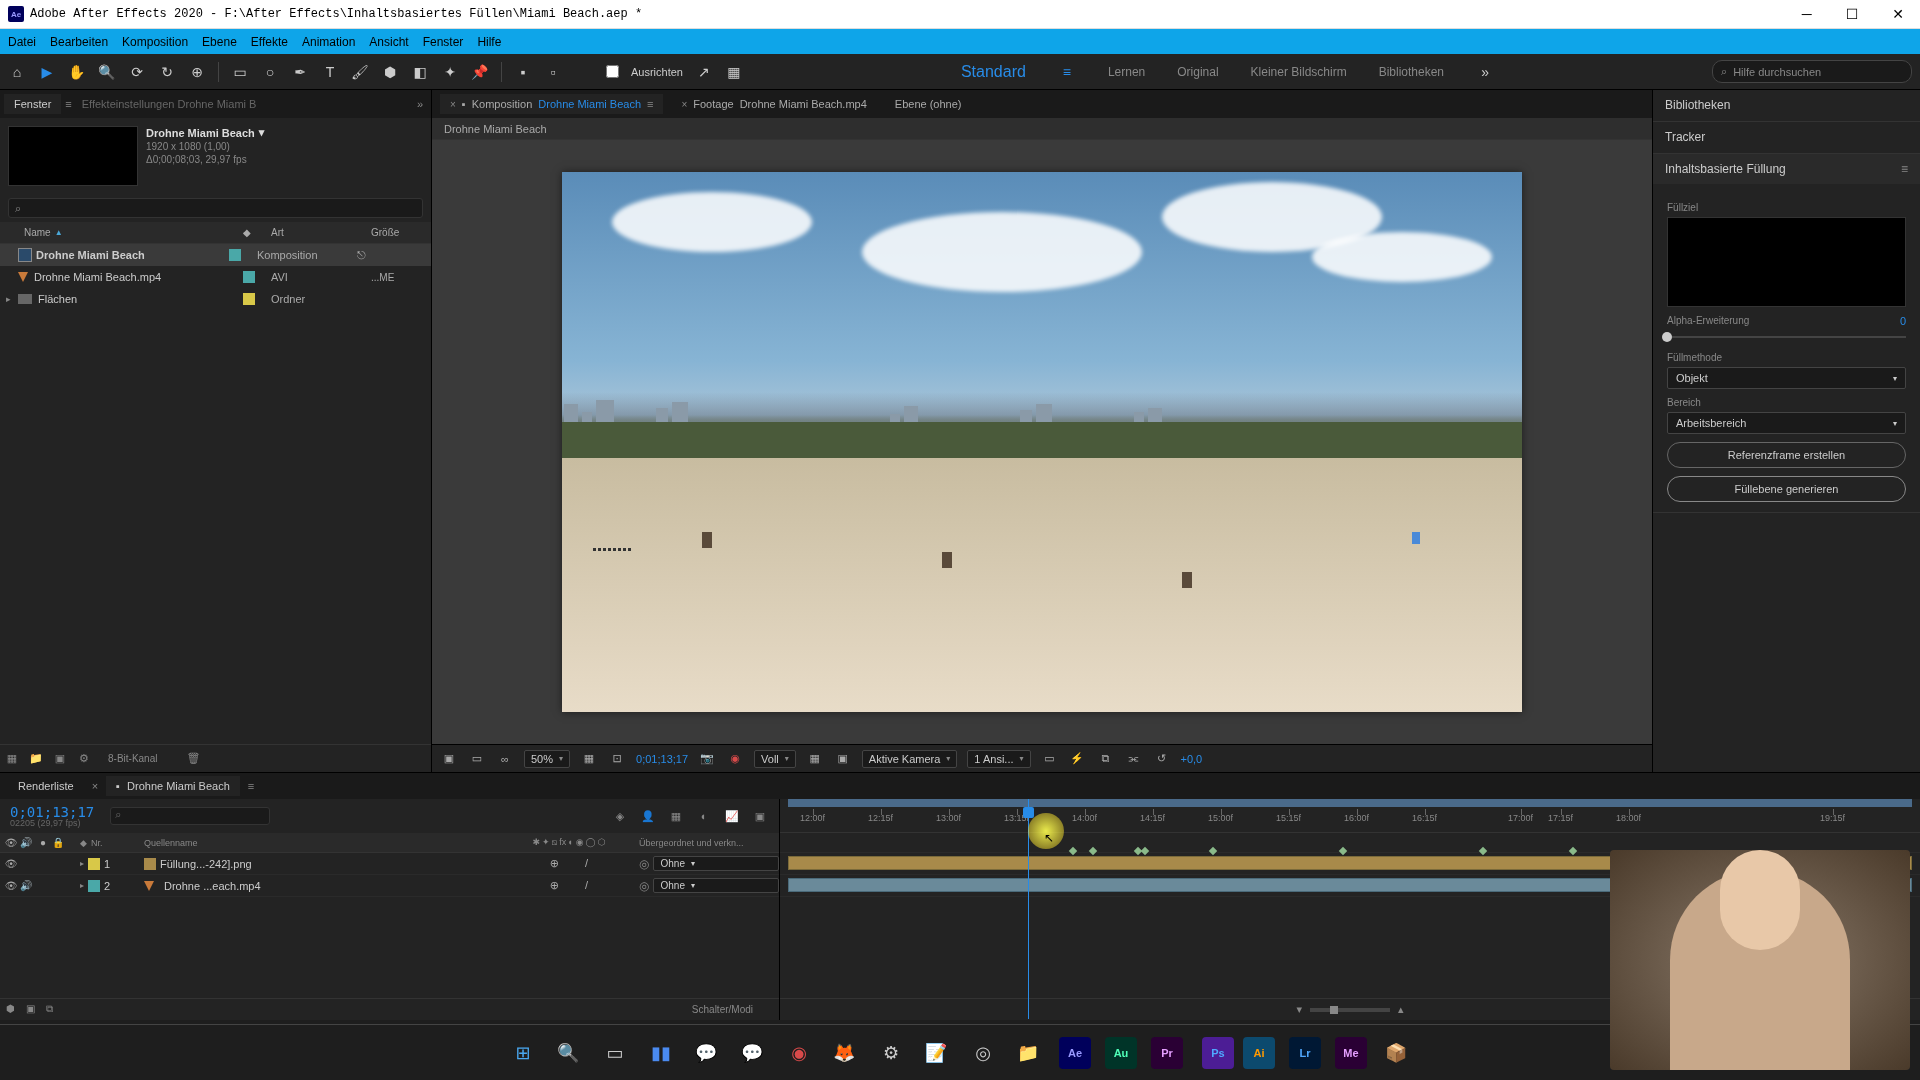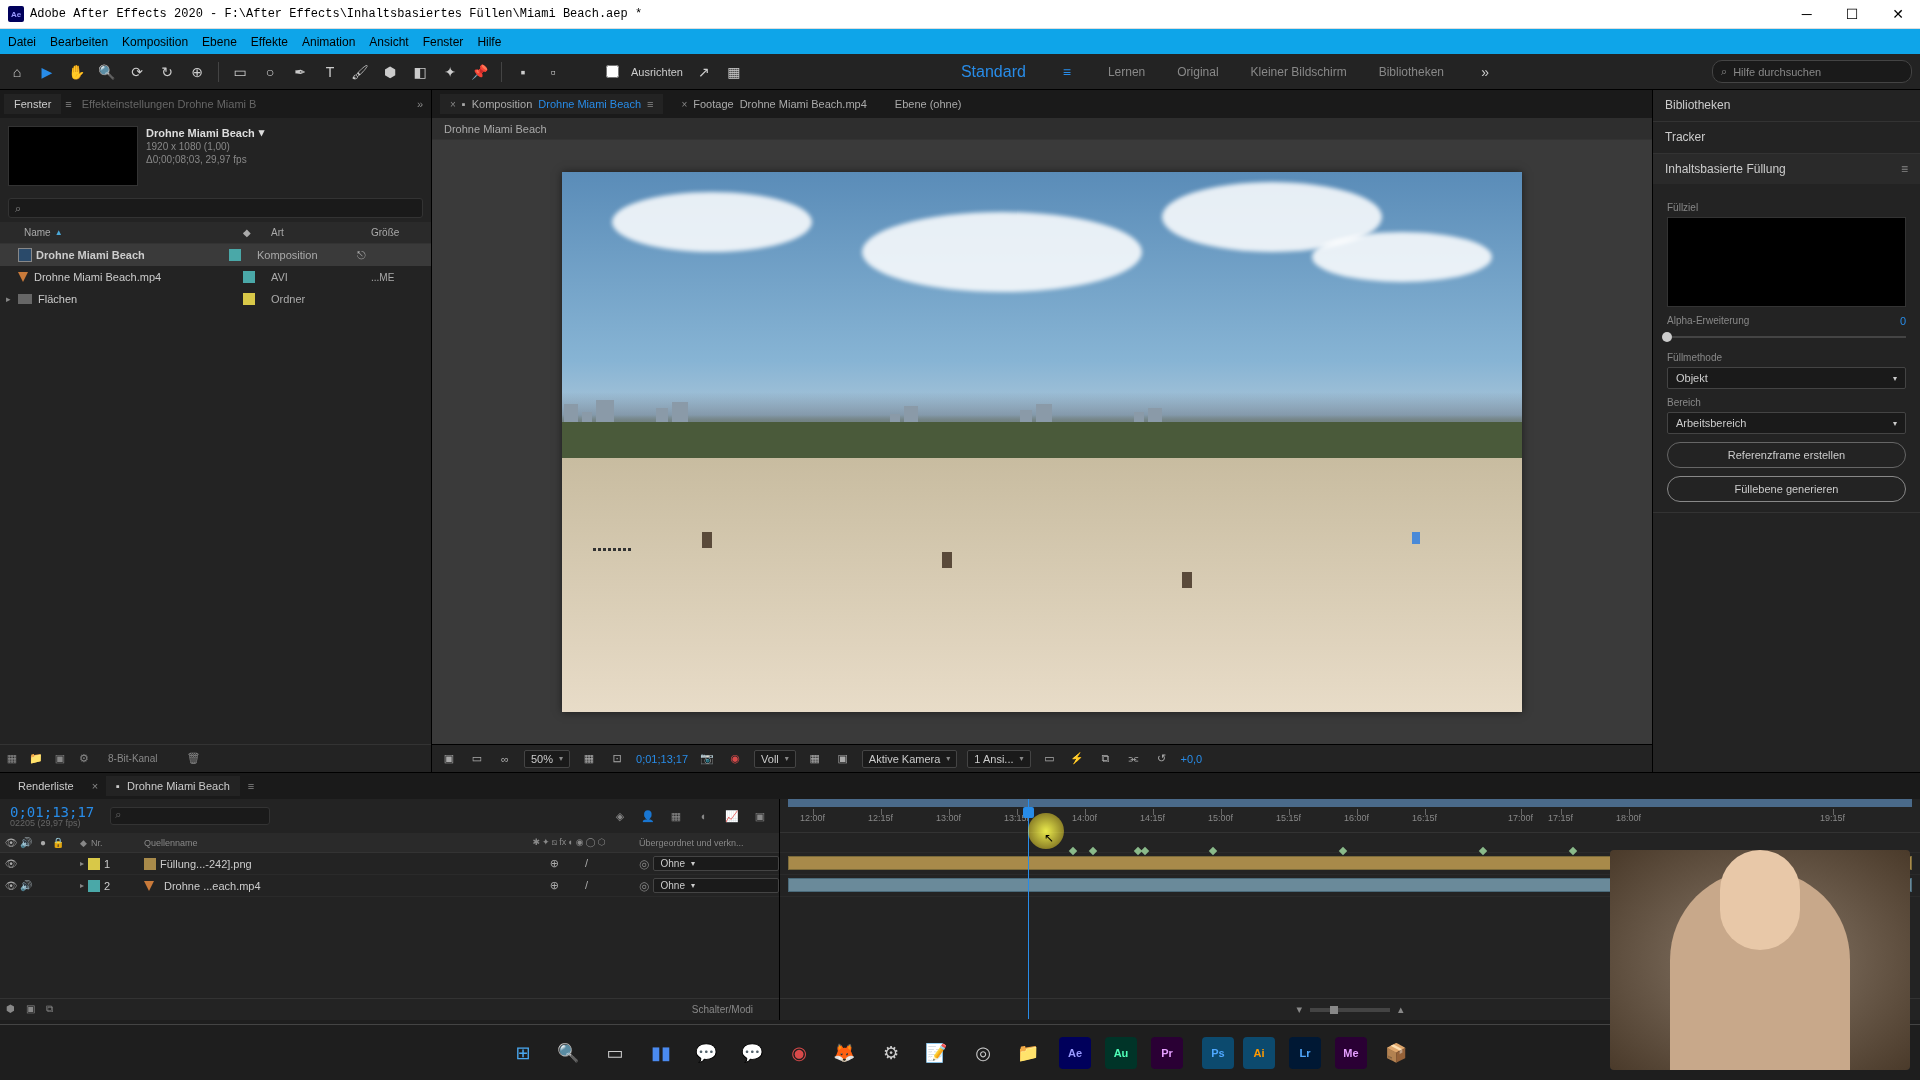--- a/index.html
+++ b/index.html
@@ -183,21 +183,21 @@
 .zoom-slider { width: 80px; height: 4px; background: #444; position: relative; }
 .zoom-knob { position:absolute; width:8px; height:8px; background:#888; top:-2px; left:20px; }
 
 
 .taskbar { position: absolute; bottom: 0; left: 0; right: 0; height: 56px; background: rgba(30,30,30,0.9); border-top: 1px solid #444; display:flex; align-items:center; justify-content:center; gap:2px; }
 .task-icon { width: 44px; height: 44px; display:flex; align-items:center; justify-content:center; border-radius:4px; cursor:pointer; font-size:18px; color:#ccc; }
 .task-icon.win { color:#4aa8f0; }
 .app-badge { width:32px; height:32px; border-radius:4px; display:flex; align-items:center; justify-content:center; font-size:11px; font-weight:bold; }
 .ae-badge{background:#00005b;color:#9999ff;}
 .pr-badge{background:#2a0034;color:#e59fff;}
-.ps-badge{background:#0c4a6e;color:#4fa8ff;margin-left:10px;}
+.ps-badge{background:#4c1d95;color:#4fa8ff;margin-left:10px;}
 .ai-badge{background:#0c4a6e;color:#ff9a00;}
 .lr-badge{background:#001834;color:#4fa8ff;}
 .me-badge{background:#2a0034;color:#e59fff;}
 .au-badge{background:#003428;color:#4fffb8;}
 
 
 .webcam { position: absolute; right: 10px; bottom: 10px; width: 300px; height: 220px; background: radial-gradient(ellipse at center, #8a7a6a, #4a3a2a); border-radius: 4px; overflow:hidden; }
 .person { position:absolute; bottom:0; left:50%; transform:translateX(-50%); width:180px; height:200px; background: #c8a88a; border-radius: 90px 90px 0 0; }
 .person-head { position:absolute; top:-20px; left:50%; transform:translateX(-50%); width:80px; height:100px; background:#e8c8a8; border-radius:40px; }
 </style>

